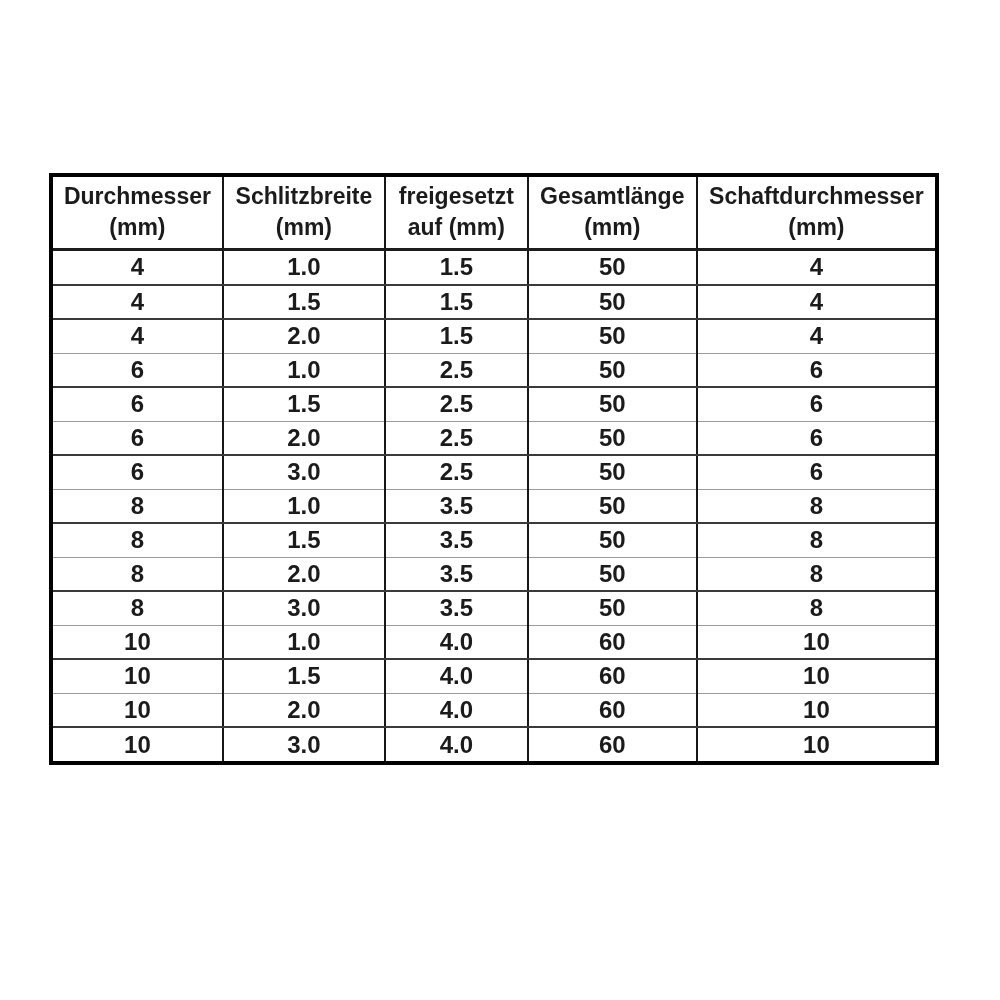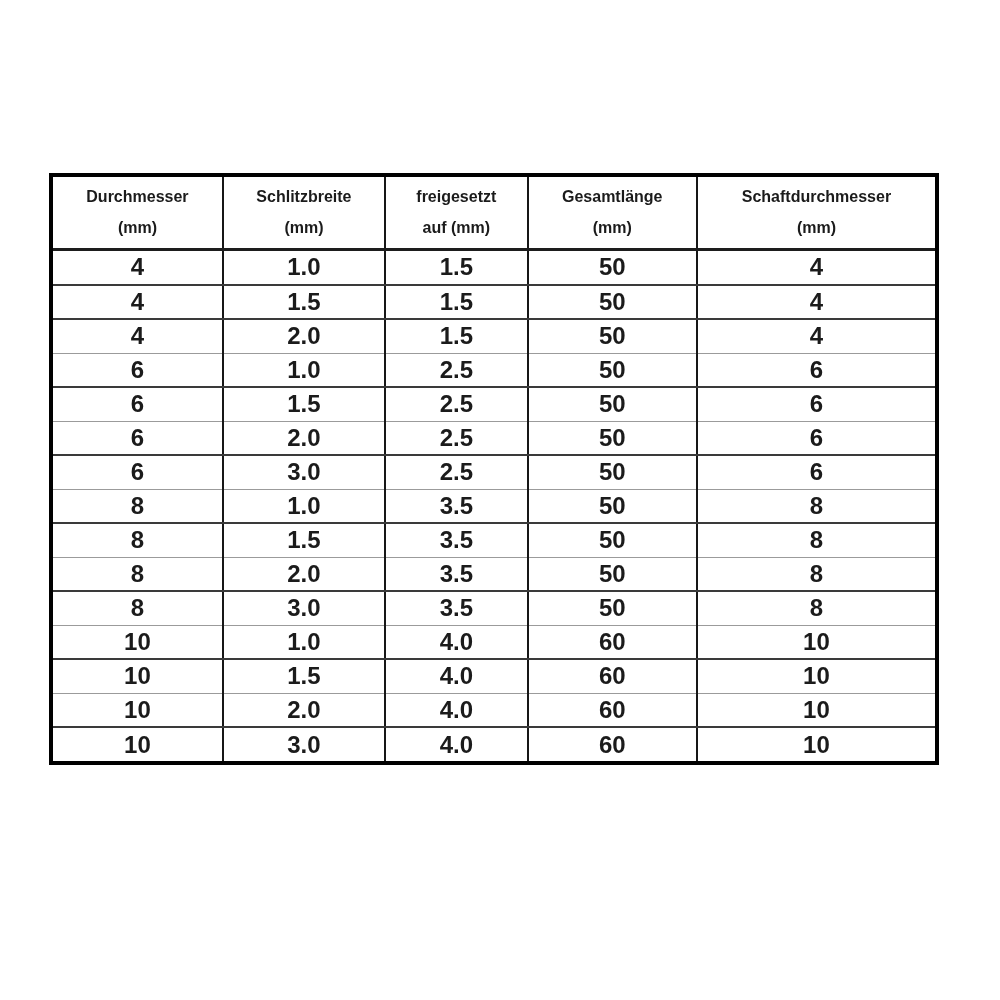--- a/index.html
+++ b/index.html
@@ -37,21 +37,21 @@
     vertical-align: middle;
     font-weight: bold;
     color: #1b1b1b;
     border-right: 2px solid #171717;
   }
   .spec-table th:last-child,
   .spec-table td:last-child {
     border-right: none;
   }
   .spec-table thead th {
-    font-size: 16px;
+    font-size: 23px;
     line-height: 31px;
     height: 66px;
     padding: 2px 2px 3px 2px;
     border-bottom: 3px solid #1d1d1d;
   }
   .spec-table tbody td {
     font-size: 24px;
     border-bottom: 2px solid #3a3a3a;
   }
   

